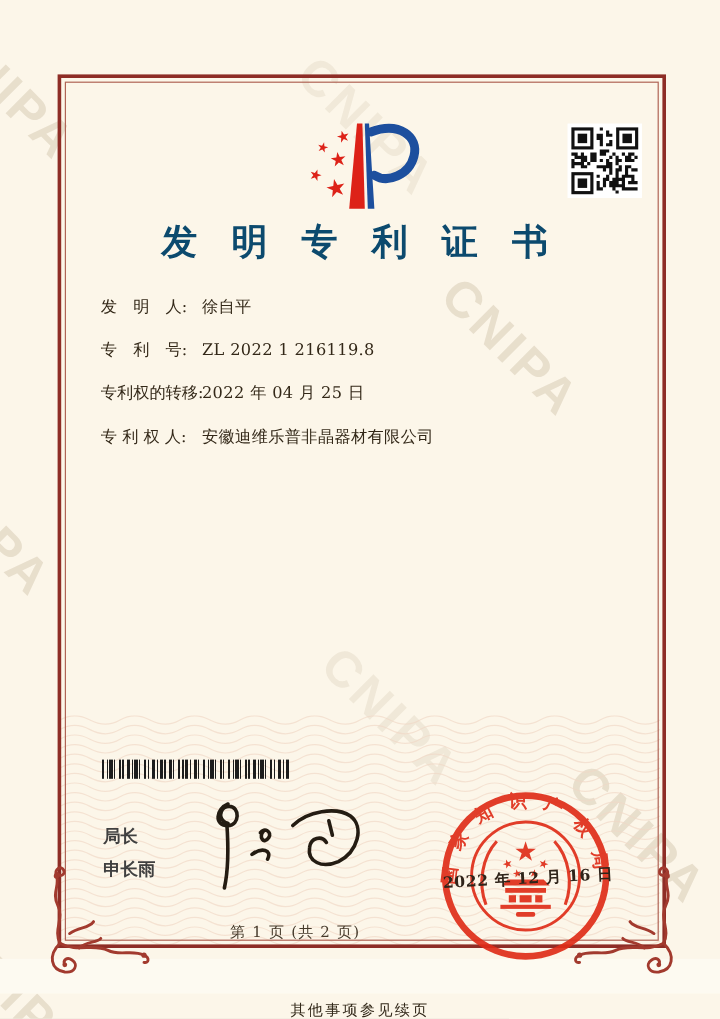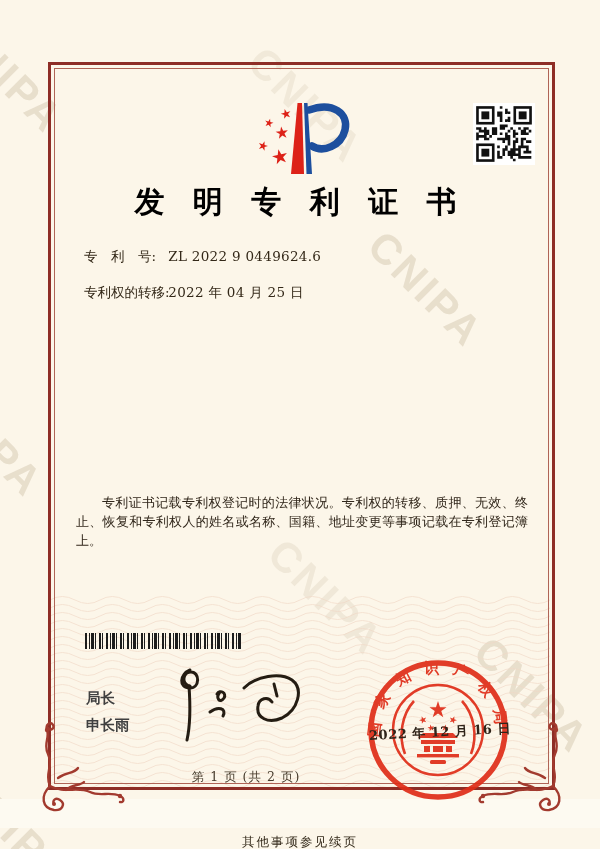--- a/index.html
+++ b/index.html
@@ -15,21 +15,21 @@
   .frame-outer{position:absolute;left:48px;top:62px;width:507px;height:728px;
       border:3px solid #8e2d26;box-sizing:border-box;z-index:2;}
   .frame-inner{position:absolute;inset:3px;border:1px solid #b06456;}
   .flourish{position:absolute;z-index:4;}
   .flourish.right{transform:scaleX(-1);}
   
   .cert-no{position:absolute;left:76px;top:103px;font-size:13px;letter-spacing:1.5px;color:#3a3128;z-index:3;}
   .logo{position:absolute;left:231px;top:96px;z-index:3;}
   .qr{position:absolute;left:473px;top:103px;width:62px;height:62px;background:#fff;z-index:3;}
   .title{position:absolute;left:0;top:182px;width:600px;text-align:center;font-size:30px;
-      font-weight:bold;letter-spacing:9px;color:#000000;z-index:3;}
+      font-weight:bold;letter-spacing:9px;color:#0c4a6e;z-index:3;}
   
   .fields{position:absolute;left:84px;top:247px;width:450px;font-size:13.5px;z-index:3;}
   .frow{line-height:18px;margin-bottom:18px;white-space:nowrap;}
   .frow.first{margin-bottom:24px;}
   .lbl{display:inline-block;width:80px;}
   .val{letter-spacing:.3px;}
   .val-fixed{display:inline-block;width:196px;}
   
   .paras{position:absolute;left:76px;top:493px;width:452px;font-size:13px;line-height:19px;
       text-align:justify;z-index:3;color:#30261a;}
@@ -170,31 +170,38 @@
       <rect x="5" y="5" width="7.5" height="7.5"></rect>
         <rect x="40.5" y="5" width="7.5" height="7.5"></rect>
         <rect x="5" y="40.5" width="7.5" height="7.5"></rect>
     </g>
   </svg>
 
   <div class="title">发 明 专 利 证 书</div>
 
   <div class="fields">
     <div class="frow">
+      <span class="lbl">发　明　人:</span>
+      <span class="val">徐自平</span>
+    </div>
+    <div class="frow">
       <span class="lbl">专　利　号:</span>
-      <span class="val">ZL 2022 9 0449624.6</span>
+      <span class="val">ZL 2022 1 216119.8</span>
     </div>
     <div class="frow">
       <span class="lbl">专利权的转移:</span>
       <span class="val">2022 年 04 月 25 日</span>
     </div>
+    <div class="frow">
+      <span class="lbl">专 利 权 人:</span>
+      <span class="val">安徽迪维乐普非晶器材有限公司</span>
+    </div>
   </div>
 
   <div class="paras">
-    <p>专利证书记载专利权登记时的法律状况。专利权的转移、质押、无效、终止、恢复和专利权人的姓名或名称、国籍、地址变更等事项记载在专利登记簿上。</p>
   </div>
 
   <div class="barcode"></div>
 
   <div class="officials">
     <div>局长</div>
     <div>申长雨</div>
   </div>
 
   <svg class="signature" width="160" height="92" viewBox="0 0 160 92">

